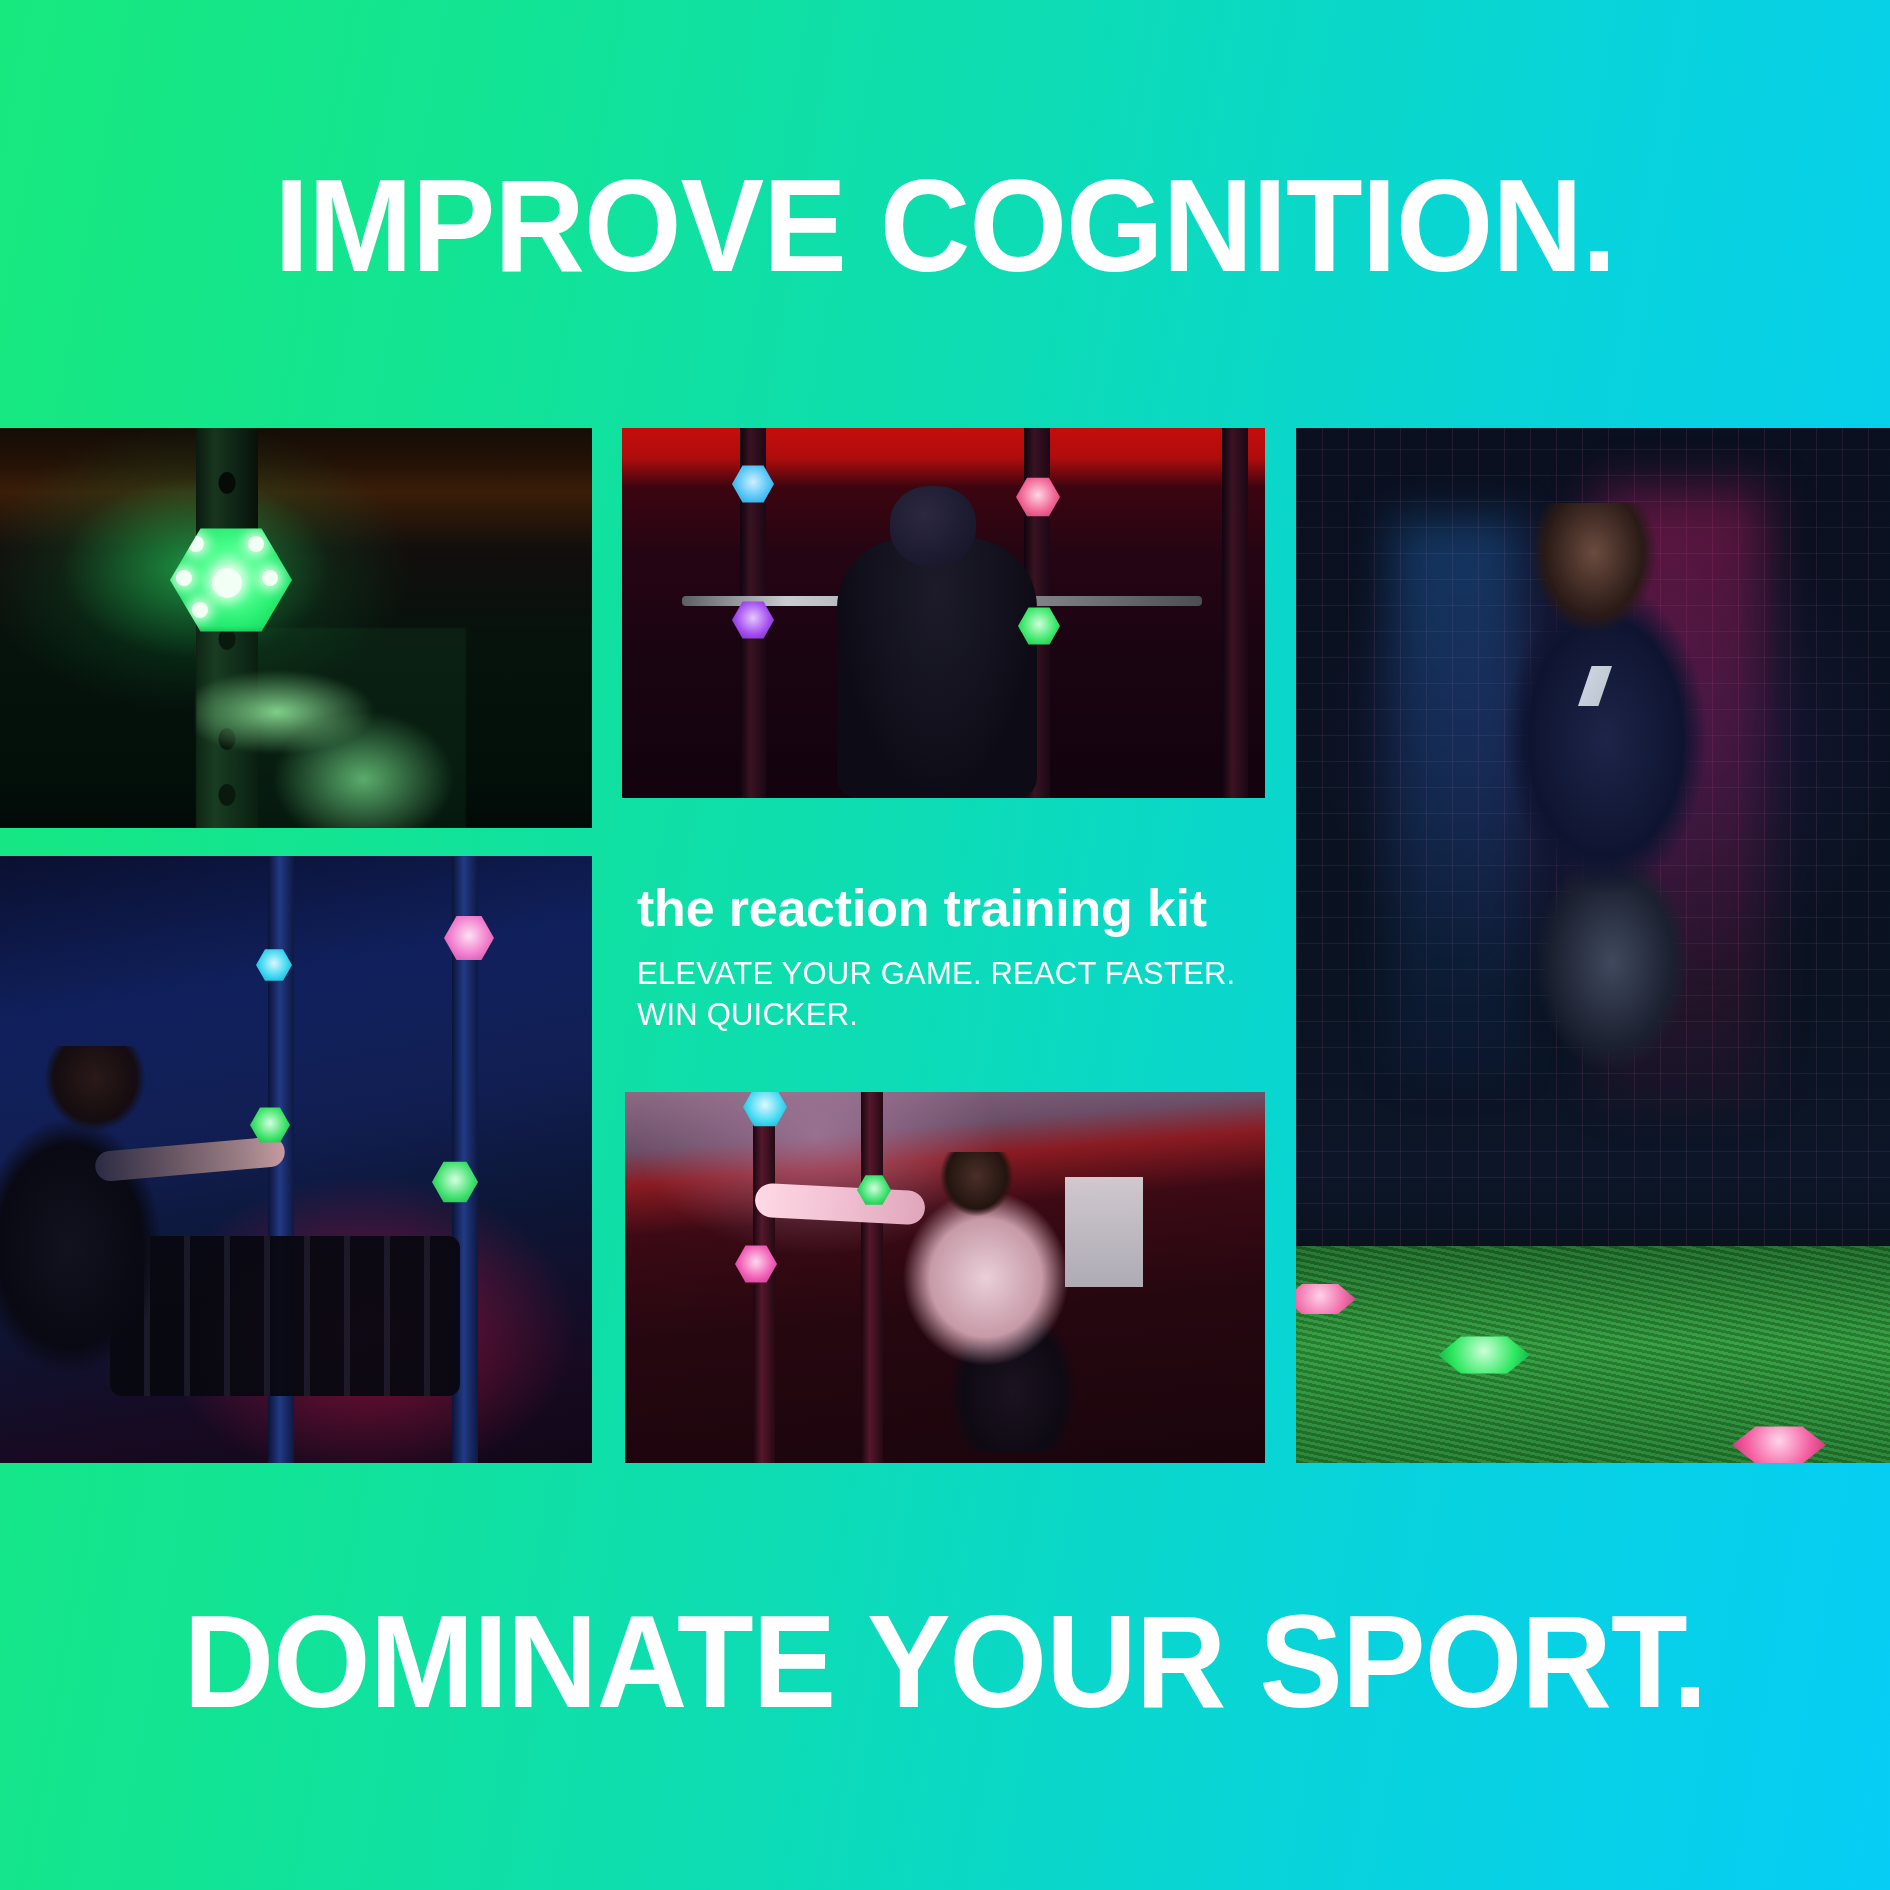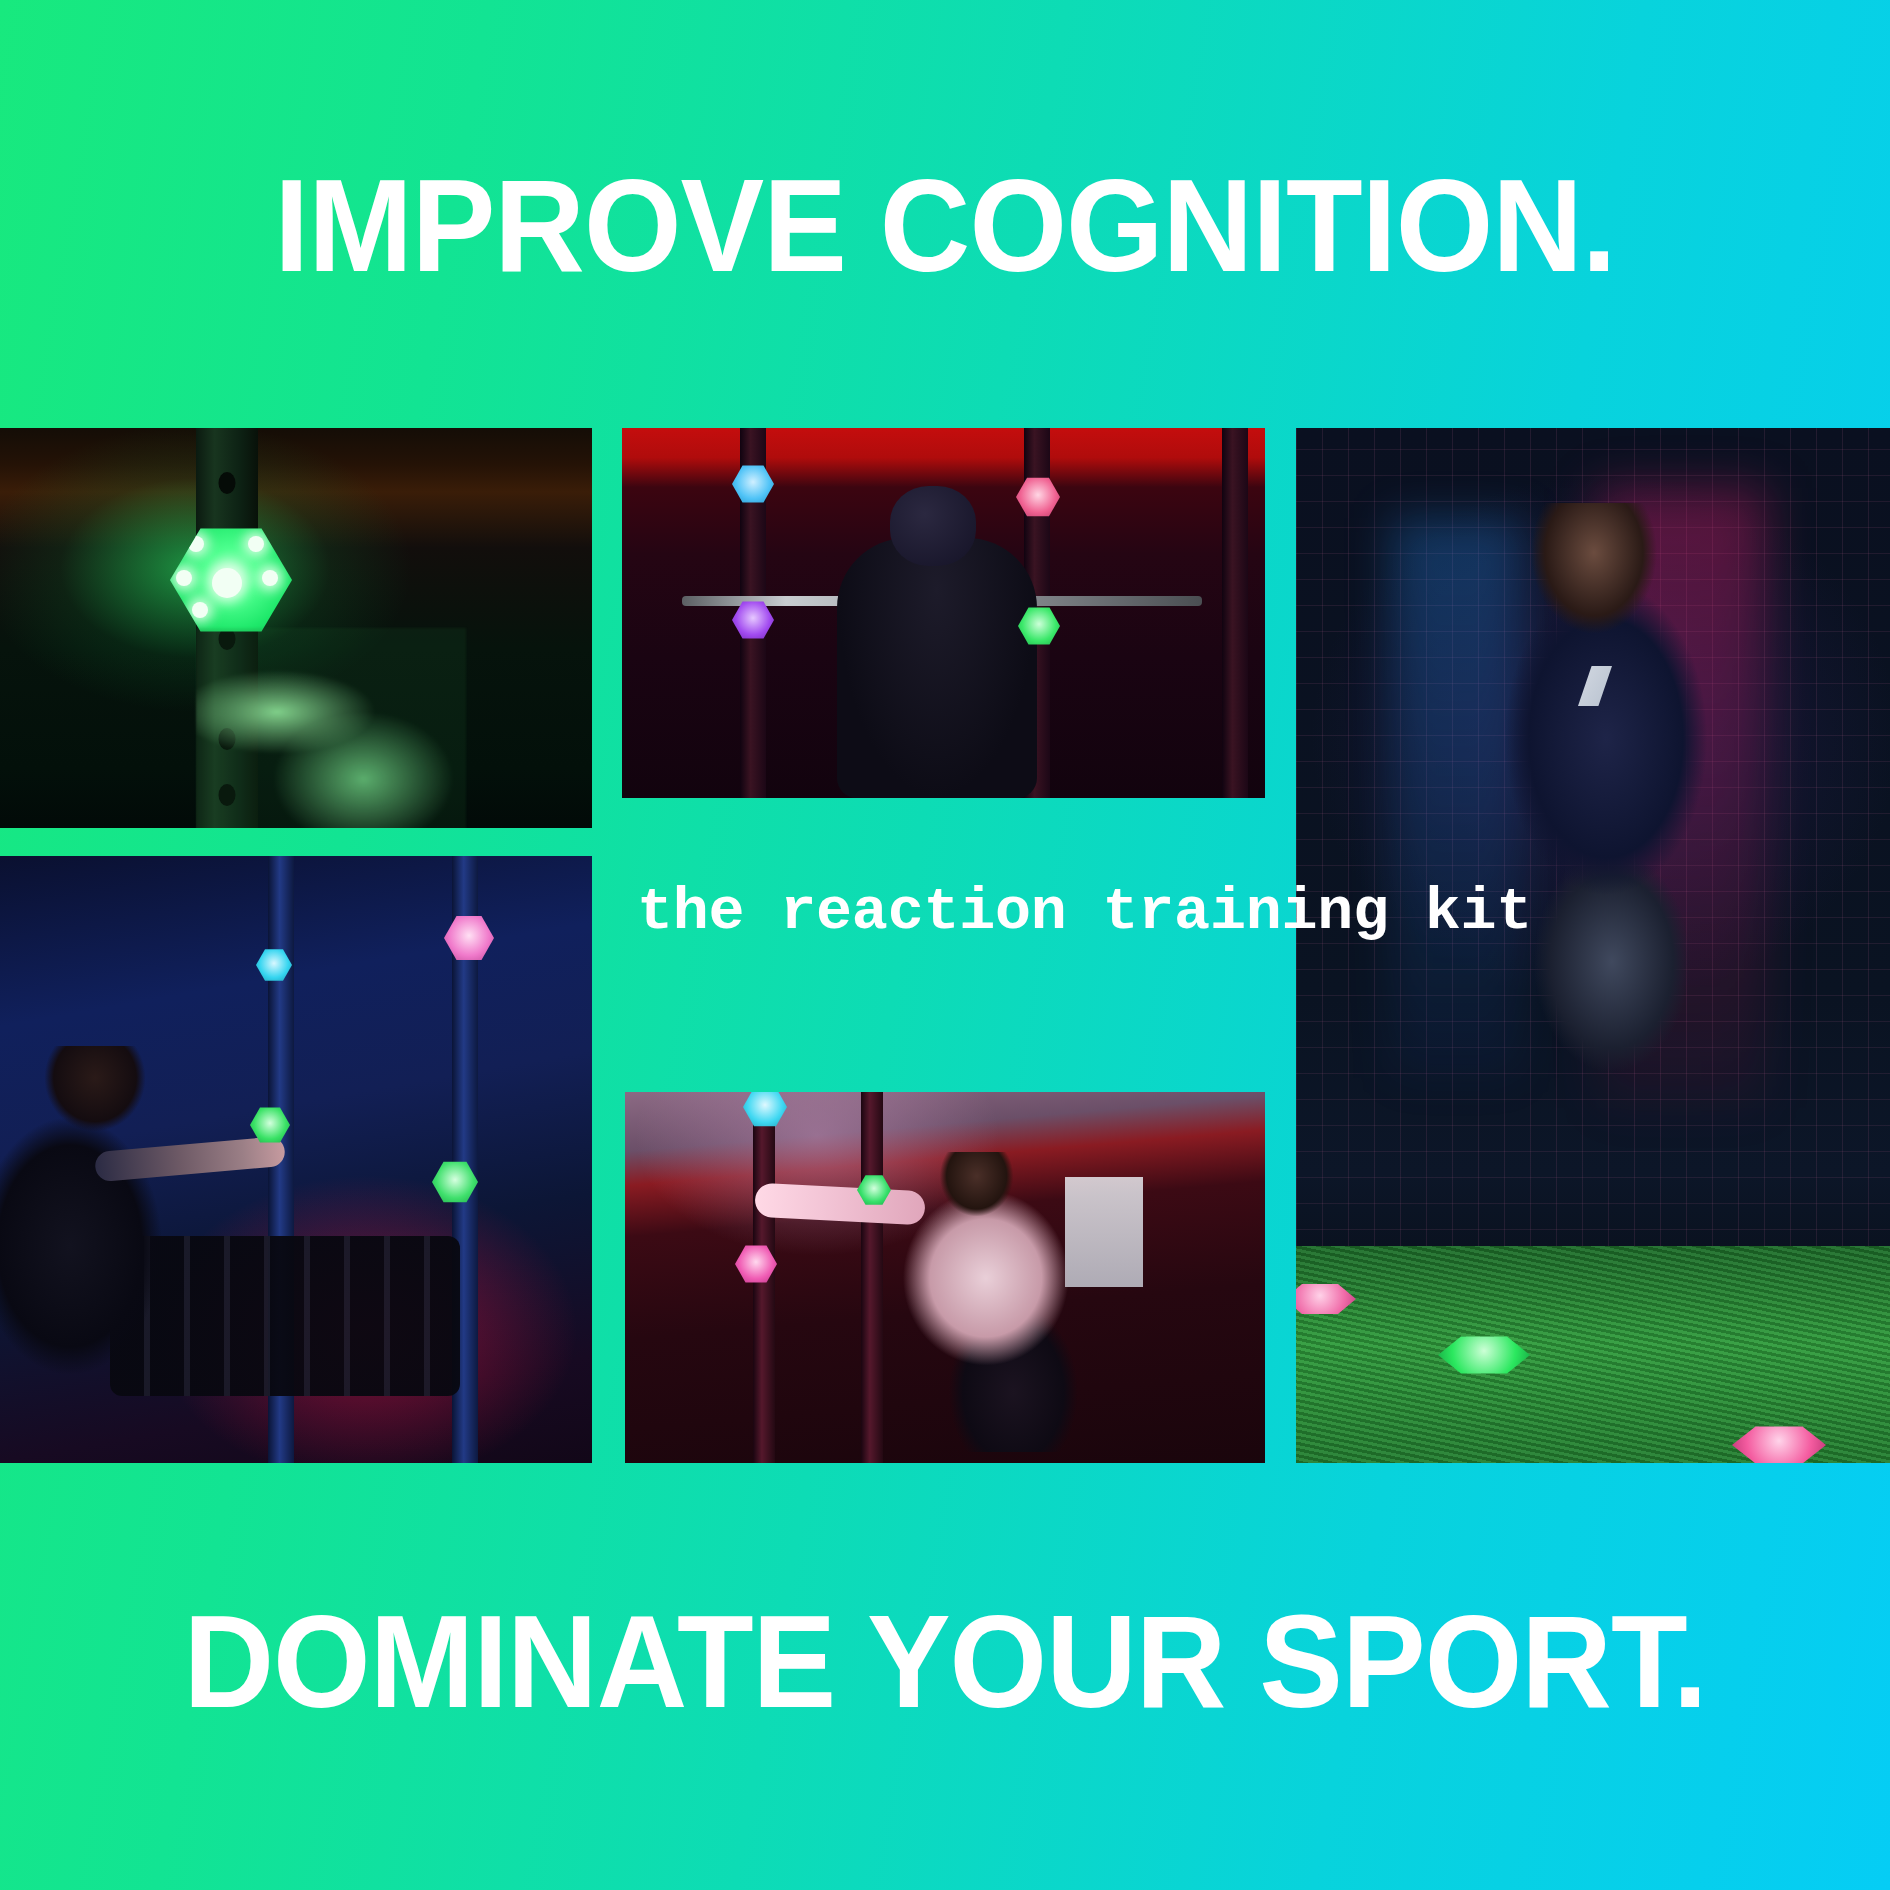--- a/index.html
+++ b/index.html
@@ -192,22 +192,22 @@
     position:absolute;left:440px;top:85px;width:78px;height:110px;
     background:linear-gradient(180deg,#e8e9ee,#c6c8d2);opacity:.85;
   }
 
   
   #copy-block{
     position:absolute;left:625px;top:856px;width:640px;height:232px;
   }
   #product-title{
     position:absolute;left:12px;top:26px;
-    color:#ffffff;font-weight:700;font-size:60px;line-height:1;
-    letter-spacing:-0.2px;white-space:nowrap;font-family:Liberation Mono, monospace;
+    color:#ffffff;font-weight:700;font-size:52px;line-height:1;
+    letter-spacing:-0.2px;white-space:nowrap;
   }
   #product-tagline{
     position:absolute;left:12px;top:98px;width:600px;
     color:#ffffff;font-weight:400;font-size:31px;line-height:1.32;
     letter-spacing:.2px;
   }
 </style>
 </head>
 <body>
 
@@ -281,17 +281,18 @@
     <div class="whiteboard"></div>
     <div class="woman"></div>
     <div class="wArm"></div>
     <div class="hexchip" style="left:118px;top:-6px;width:44px;height:42px;background:radial-gradient(circle at 50% 45%,#dff8ff,#3FD8F2 55%,#1b94ad);box-shadow:0 0 24px 9px rgba(63,216,242,.45)"></div>
     <div class="hexchip" style="left:232px;top:82px;width:34px;height:32px;background:radial-gradient(circle at 50% 45%,#d2ffdd,#36E06A 55%,#139b3f);box-shadow:0 0 20px 8px rgba(54,224,106,.45)"></div>
     <div class="hexchip" style="left:110px;top:152px;width:42px;height:40px;background:radial-gradient(circle at 50% 45%,#ffd8ee,#F05CB4 55%,#b02d7c);box-shadow:0 0 26px 10px rgba(240,92,180,.5)"></div>
   </div>
 
   <div id="copy-block">
     <div id="product-title">the reaction training kit</div>
+    <div id="product-tagline">ELEVATE YOUR GAME. REACT FASTER. WIN QUICKER.</div>
   </div>
 
   <div class="headline" id="headline-bottom">DOMINATE YOUR SPORT.</div>
 
 </div>
 
 </body></html>

